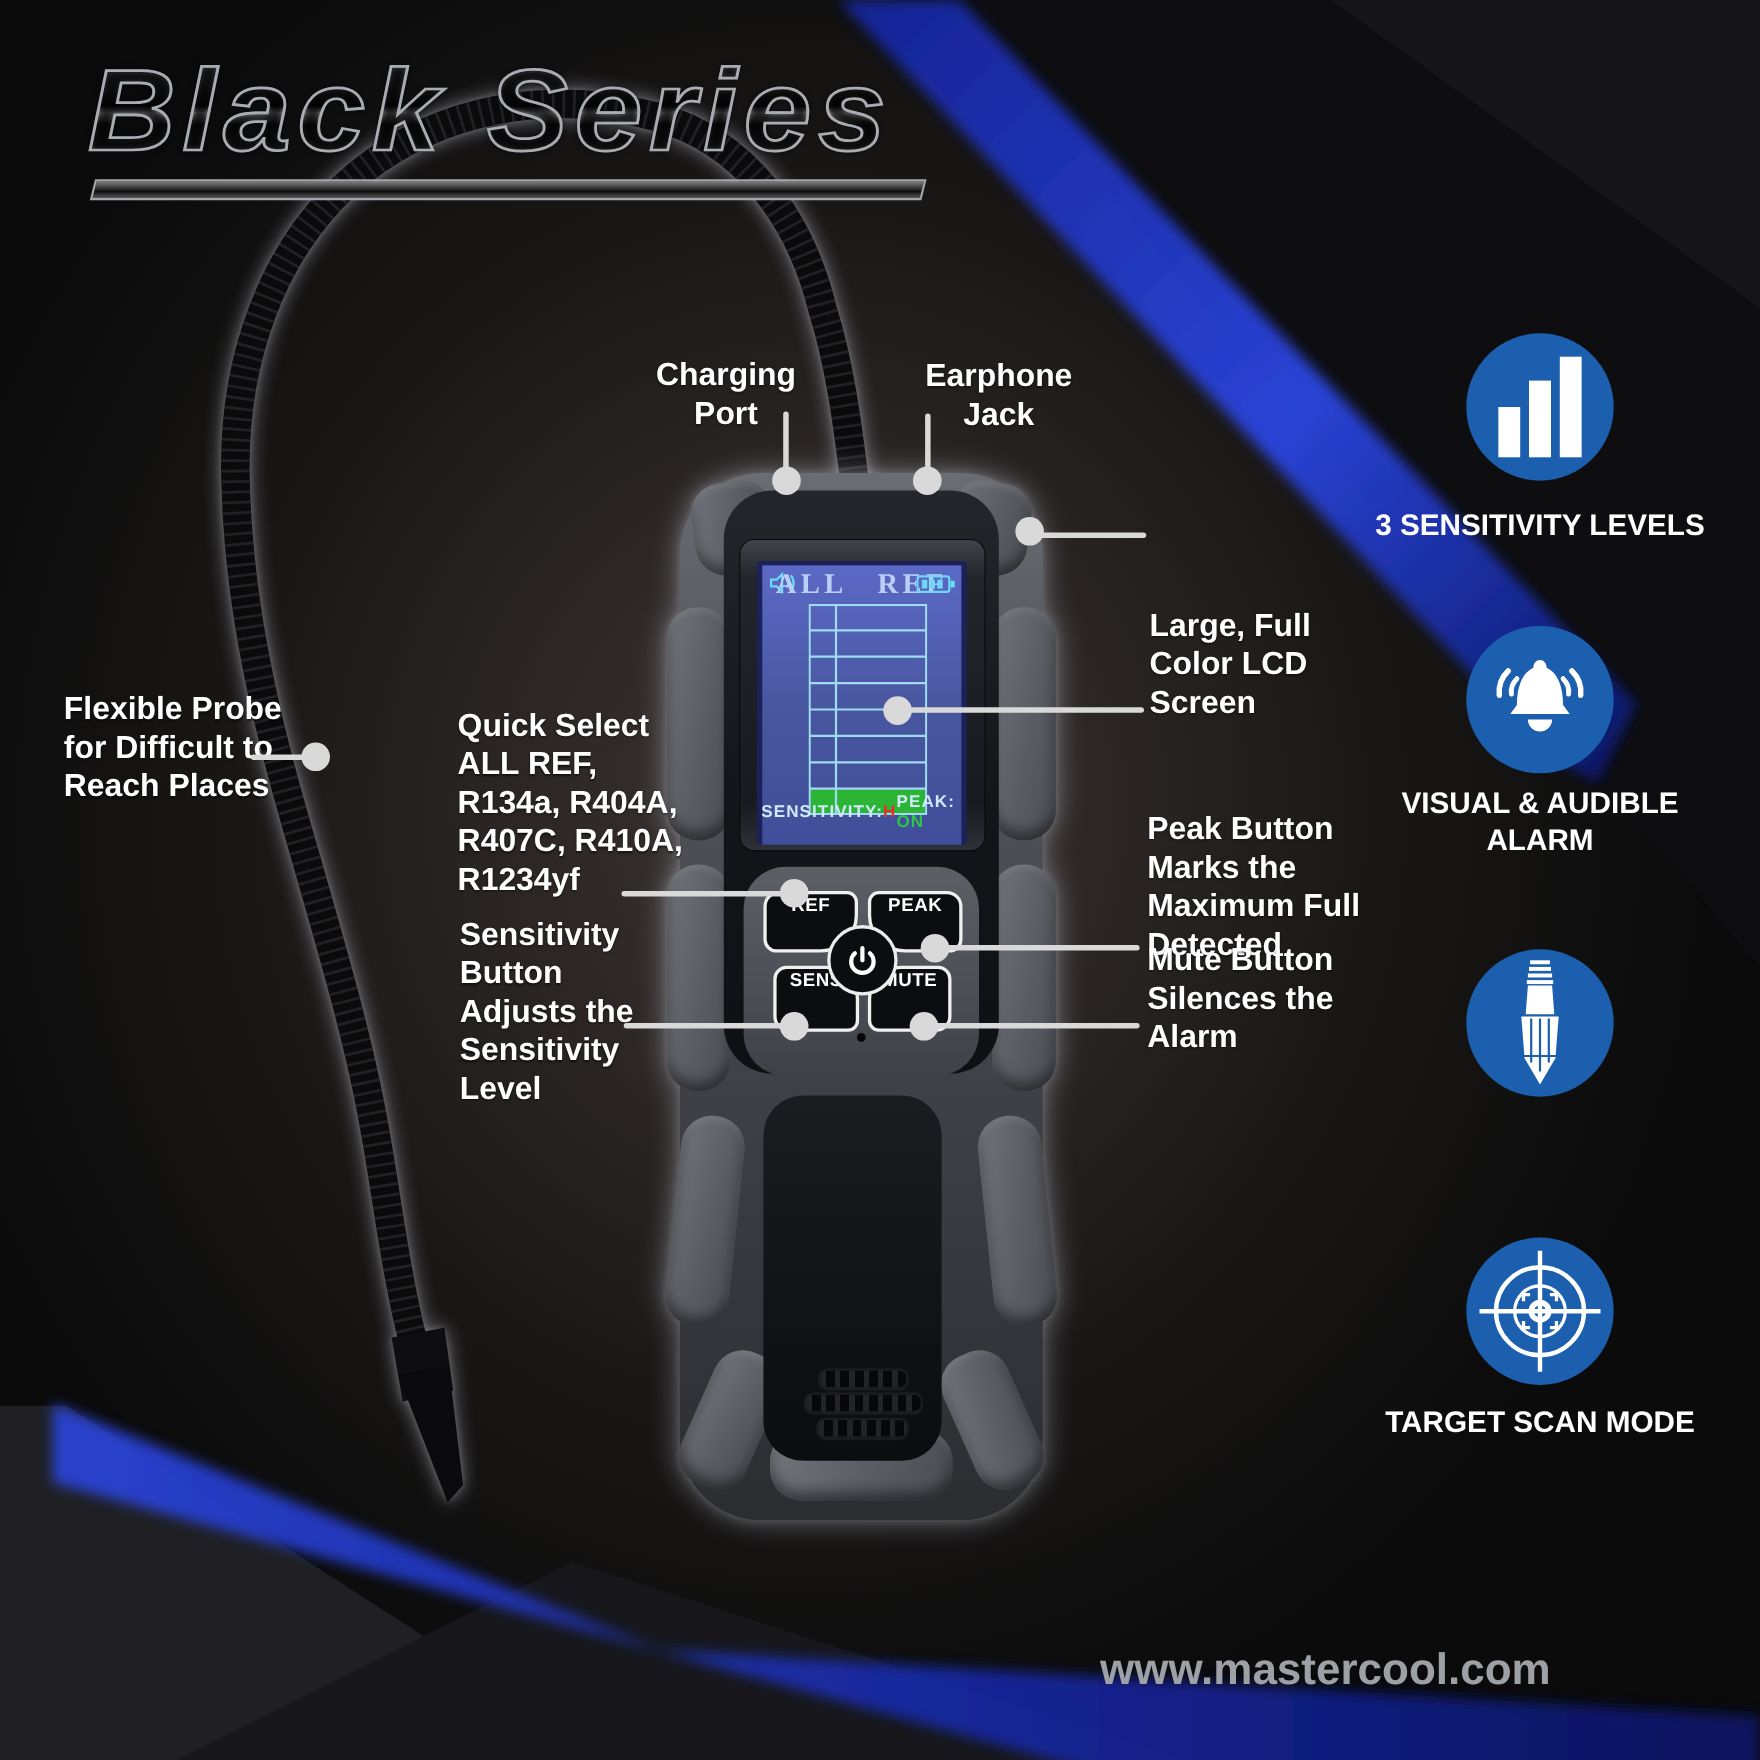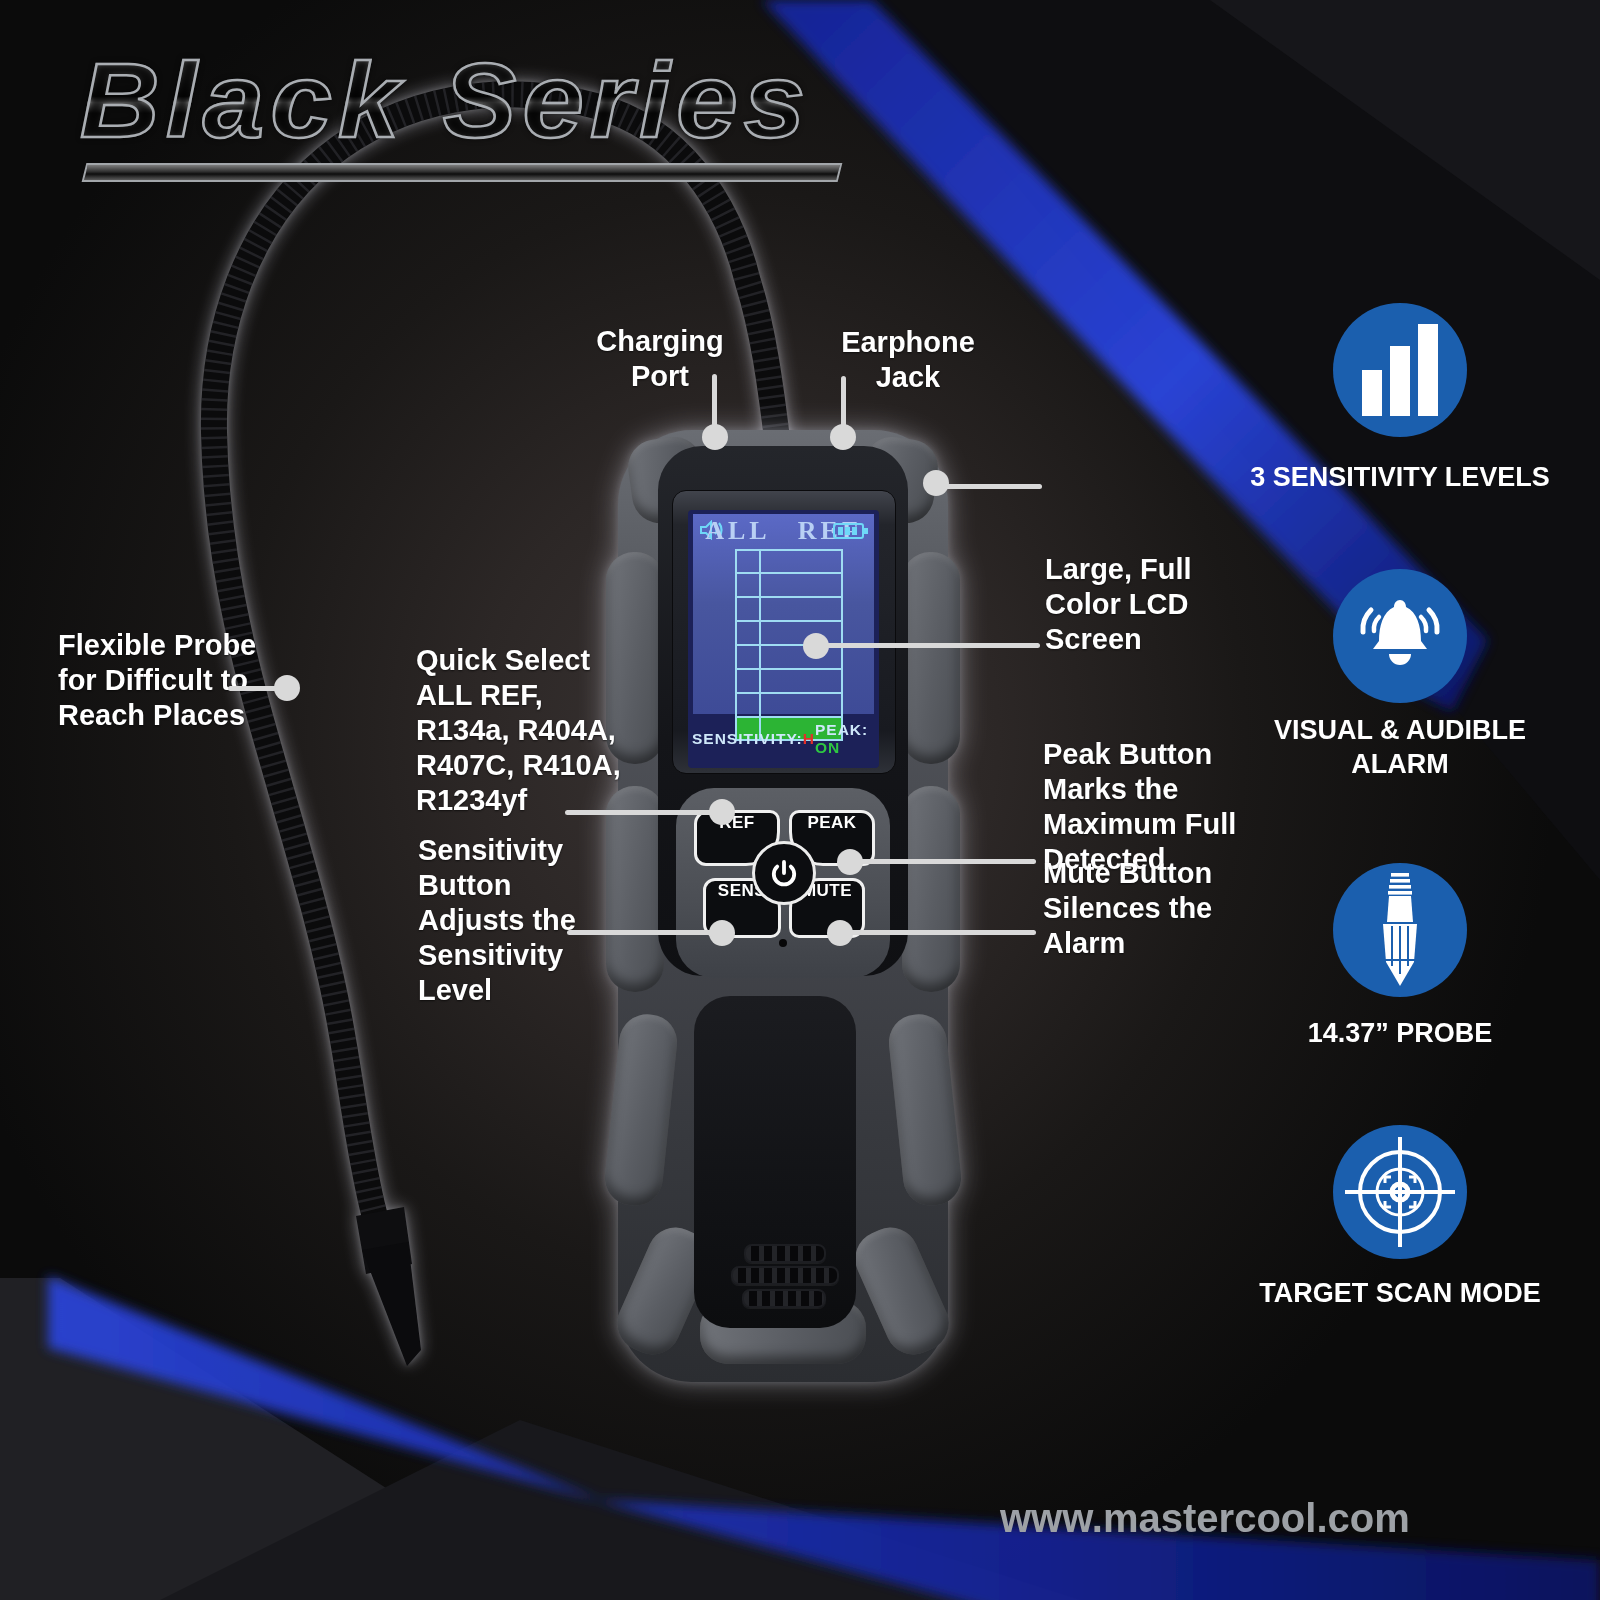--- a/index.html
+++ b/index.html
@@ -45,21 +45,21 @@
   #boot{position:absolute;left:618px;top:430px;width:330px;height:952px;border-radius:74px;
     background:linear-gradient(180deg,#6a6d73 0%,#585b61 16%,#46484e 45%,#37393e 74%,#2b2d31 100%);}
   .bump{position:absolute;border-radius:28px;
     background:linear-gradient(100deg,#71747a 0%,#5a5d63 55%,#4a4d52 100%);
     box-shadow:inset 0 -8px 12px rgba(0,0,0,.45), inset 0 4px 6px rgba(255,255,255,.12);}
   #dark-face{position:absolute;left:658px;top:446px;width:250px;height:530px;border-radius:44px;
     background:linear-gradient(180deg,#24262b,#141519 55%,#0f1013);}
   #screen-bezel{position:absolute;left:672px;top:490px;width:222px;height:282px;border-radius:14px;
     background:linear-gradient(180deg,#41444c,#23252b 12%,#181a20 85%,#2e3138);border:1px solid #0a0a0c;}
   #lcd{position:absolute;left:688px;top:510px;width:191px;height:258px;background:#1c2158;border-radius:4px;overflow:hidden;}
-  #lcd-main{position:absolute;left:5px;top:4px;width:181px;height:200px;
+  #lcd-main{position:absolute;left:5px;top:4px;width:181px;height:296px;
     background:linear-gradient(180deg,#5b69c6,#48569f 45%,#3e4b97);}
   #lcd-title{position:absolute;left:0;right:0;top:2px;text-align:center;
     font-family:"Liberation Serif",serif;font-weight:700;font-size:26px;color:#b9d0f4;
     letter-spacing:4px;word-spacing:18px;}
   #lcd-status{position:absolute;left:4px;right:4px;bottom:17px;height:24px;display:flex;
     justify-content:space-between;align-items:center;font-size:15.5px;font-weight:700;
     letter-spacing:1px;color:#cfe8fa;}
   .st-red{color:#e33028;} .st-green{color:#2ec842;}
   #btn-panel{position:absolute;left:676px;top:788px;width:214px;height:190px;border-radius:38px;
     background:linear-gradient(180deg,#5c5f65,#4b4e54 60%,#3e4147);}
@@ -283,21 +283,20 @@
       <rect x="-11" y="-45" width="22" height="3.6" fill="#fff"></rect>
       <rect x="-12" y="-39" width="24" height="3.6" fill="#fff"></rect>
       <polygon points="-11,-34 11,-34 13,-8 -13,-8" fill="#fff"></polygon>
       <polygon points="-17,-6 17,-6 14,32 0,56 -14,32" fill="#fff"></polygon>
       <line x1="-8" y1="-4" x2="-8" y2="36" stroke="#1b5fae" stroke-width="2"></line>
       <line x1="0" y1="-4" x2="0" y2="44" stroke="#1b5fae" stroke-width="2"></line>
       <line x1="8" y1="-4" x2="8" y2="36" stroke="#1b5fae" stroke-width="2"></line>
       <line x1="-16" y1="30" x2="16" y2="30" stroke="#1b5fae" stroke-width="2"></line>
     </svg>
   </div>
-  <div class="flabel" style="top:1016px">14.37” PROBE</div>
 
   <div class="ficon" style="top:1125px">
     <svg width="116" height="116" viewBox="-58 -58 116 116">
       <circle r="40" stroke="#fff" stroke-width="4" fill="none"></circle>
       <circle r="23" stroke="#fff" stroke-width="3" fill="none"></circle>
       <line x1="0" y1="-55" x2="0" y2="55" stroke="#fff" stroke-width="4"></line>
       <line x1="-55" y1="0" x2="55" y2="0" stroke="#fff" stroke-width="4"></line>
       <circle r="8" fill="none" stroke="#fff" stroke-width="5"></circle>
       <path d="M-15,-9 v-6 h6" stroke="#fff" stroke-width="3" fill="none"></path>
       <path d="M15,-9 v-6 h-6" stroke="#fff" stroke-width="3" fill="none"></path>

